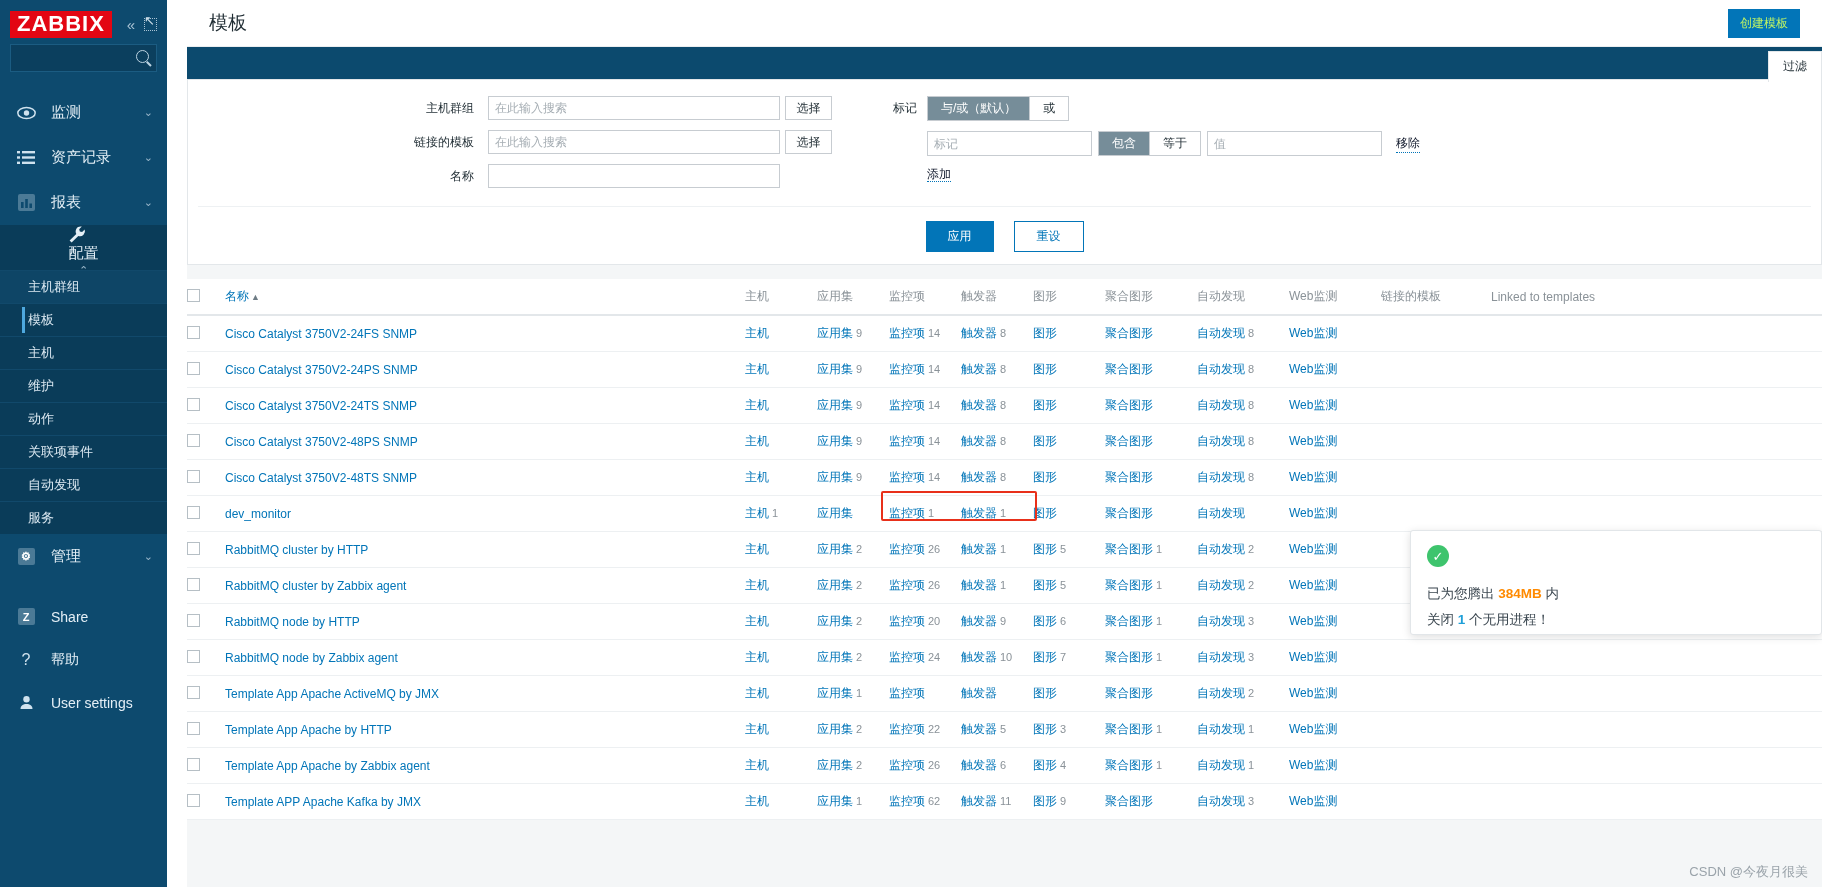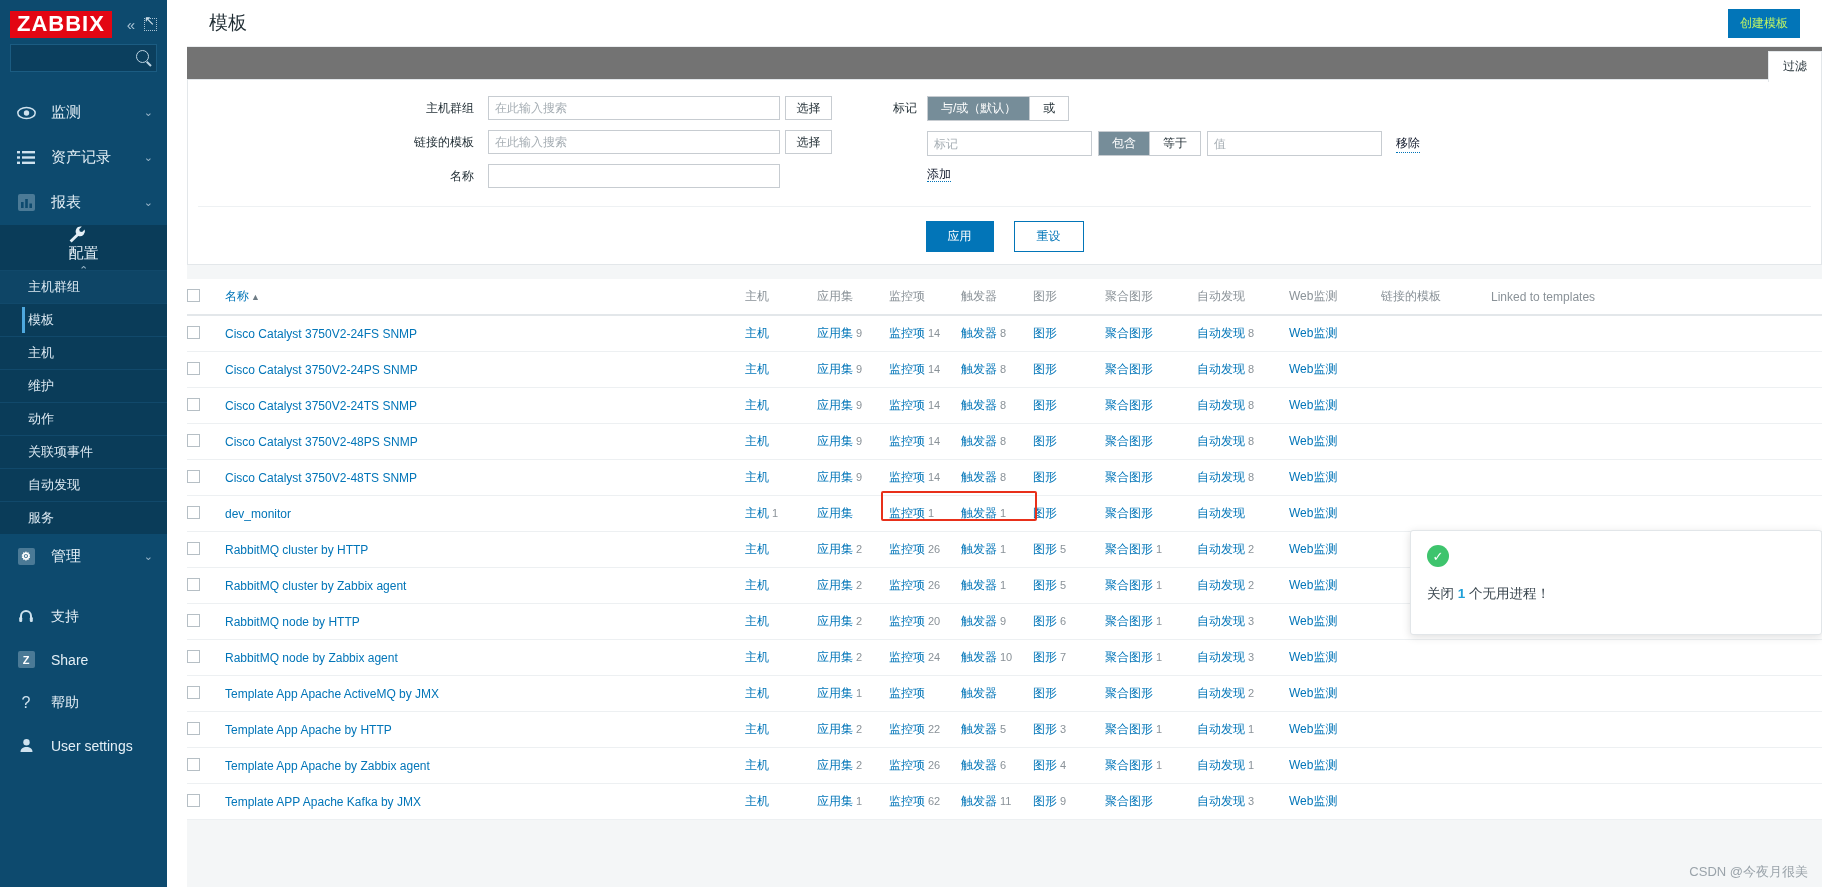--- a/index.html
+++ b/index.html
@@ -129,21 +129,21 @@
   .page-title { font-size: 19px; color: #1f2c33; font-weight: normal; }
   .btn-primary {
     margin-left: auto;
     background: #0275b8; color: #bef264;
     border: 0; padding: 6px 12px;
     font-size: 12px; cursor: pointer;
     font-family: "Liberation Sans", sans-serif;
   }
 
   .filter-tab-row {
-    height: 32px; background: #737373;
+    height: 32px; background: #0c4a6e;
     position: relative;
   }
   .filter-tab {
     position: absolute; right: 0; top: 4px;
     background: #fff; padding: 6px 14px 7px 14px;
     font-size: 12px; color: #1f2c33;
     border: 1px solid #e3e7ea; border-bottom: 0;
     cursor: pointer;
   }
 
@@ -401,30 +401,20 @@
     <div class="nav-item">
       <span class="nav-ico">
         <span class="sq-ico">⚙</span>
       </span>
       <span class="nav-label">管理</span>
       <span class="chev">⌄</span>
     </div>
   </div>
 
   <div class="nav-foot">
-    <div class="nav-item">
-      <span class="nav-ico">
-        <svg width="16" height="16" viewBox="0 0 16 16">
-            <path d="M8 1a6 6 0 0 0-6 6v4h2V7a4 4 0 0 1 8 0v4h2V7a6 6 0 0 0-6-6z" fill="#cfe2ee"></path>
-            <rect x="1.2" y="8" width="3" height="5" rx="1.2" fill="#cfe2ee"></rect>
-            <rect x="11.8" y="8" width="3" height="5" rx="1.2" fill="#cfe2ee"></rect>
-          </svg>
-      </span>
-      <span class="nav-label">支持</span>
-    </div>
     <div class="nav-item">
       <span class="nav-ico">
         <span class="sq-ico">Z</span>
       </span>
       <span class="nav-label">Share</span>
     </div>
     <div class="nav-item">
       <span class="nav-ico" style="font-size:16px;">?</span>
       <span class="nav-label">帮助</span>
     </div>
@@ -720,18 +710,21 @@
             <td class="c-lnk"></td>
             <td></td>
           </tr>
         </tbody>
     </table>
   </div>
 
   <div class="toast">
     <div class="toast-ico">✓</div>
     <div class="toast-line">
+      <span>已为您腾出 </span><span class="toast-em">384MB</span><span> 内</span>
+    </div>
+    <div class="toast-line">
       <span>关闭 </span><span class="toast-em2">1</span><span> 个无用进程！</span>
     </div>
   </div>
 
   <div class="watermark">CSDN @今夜月很美</div>
 </div>
 
 </body></html>

